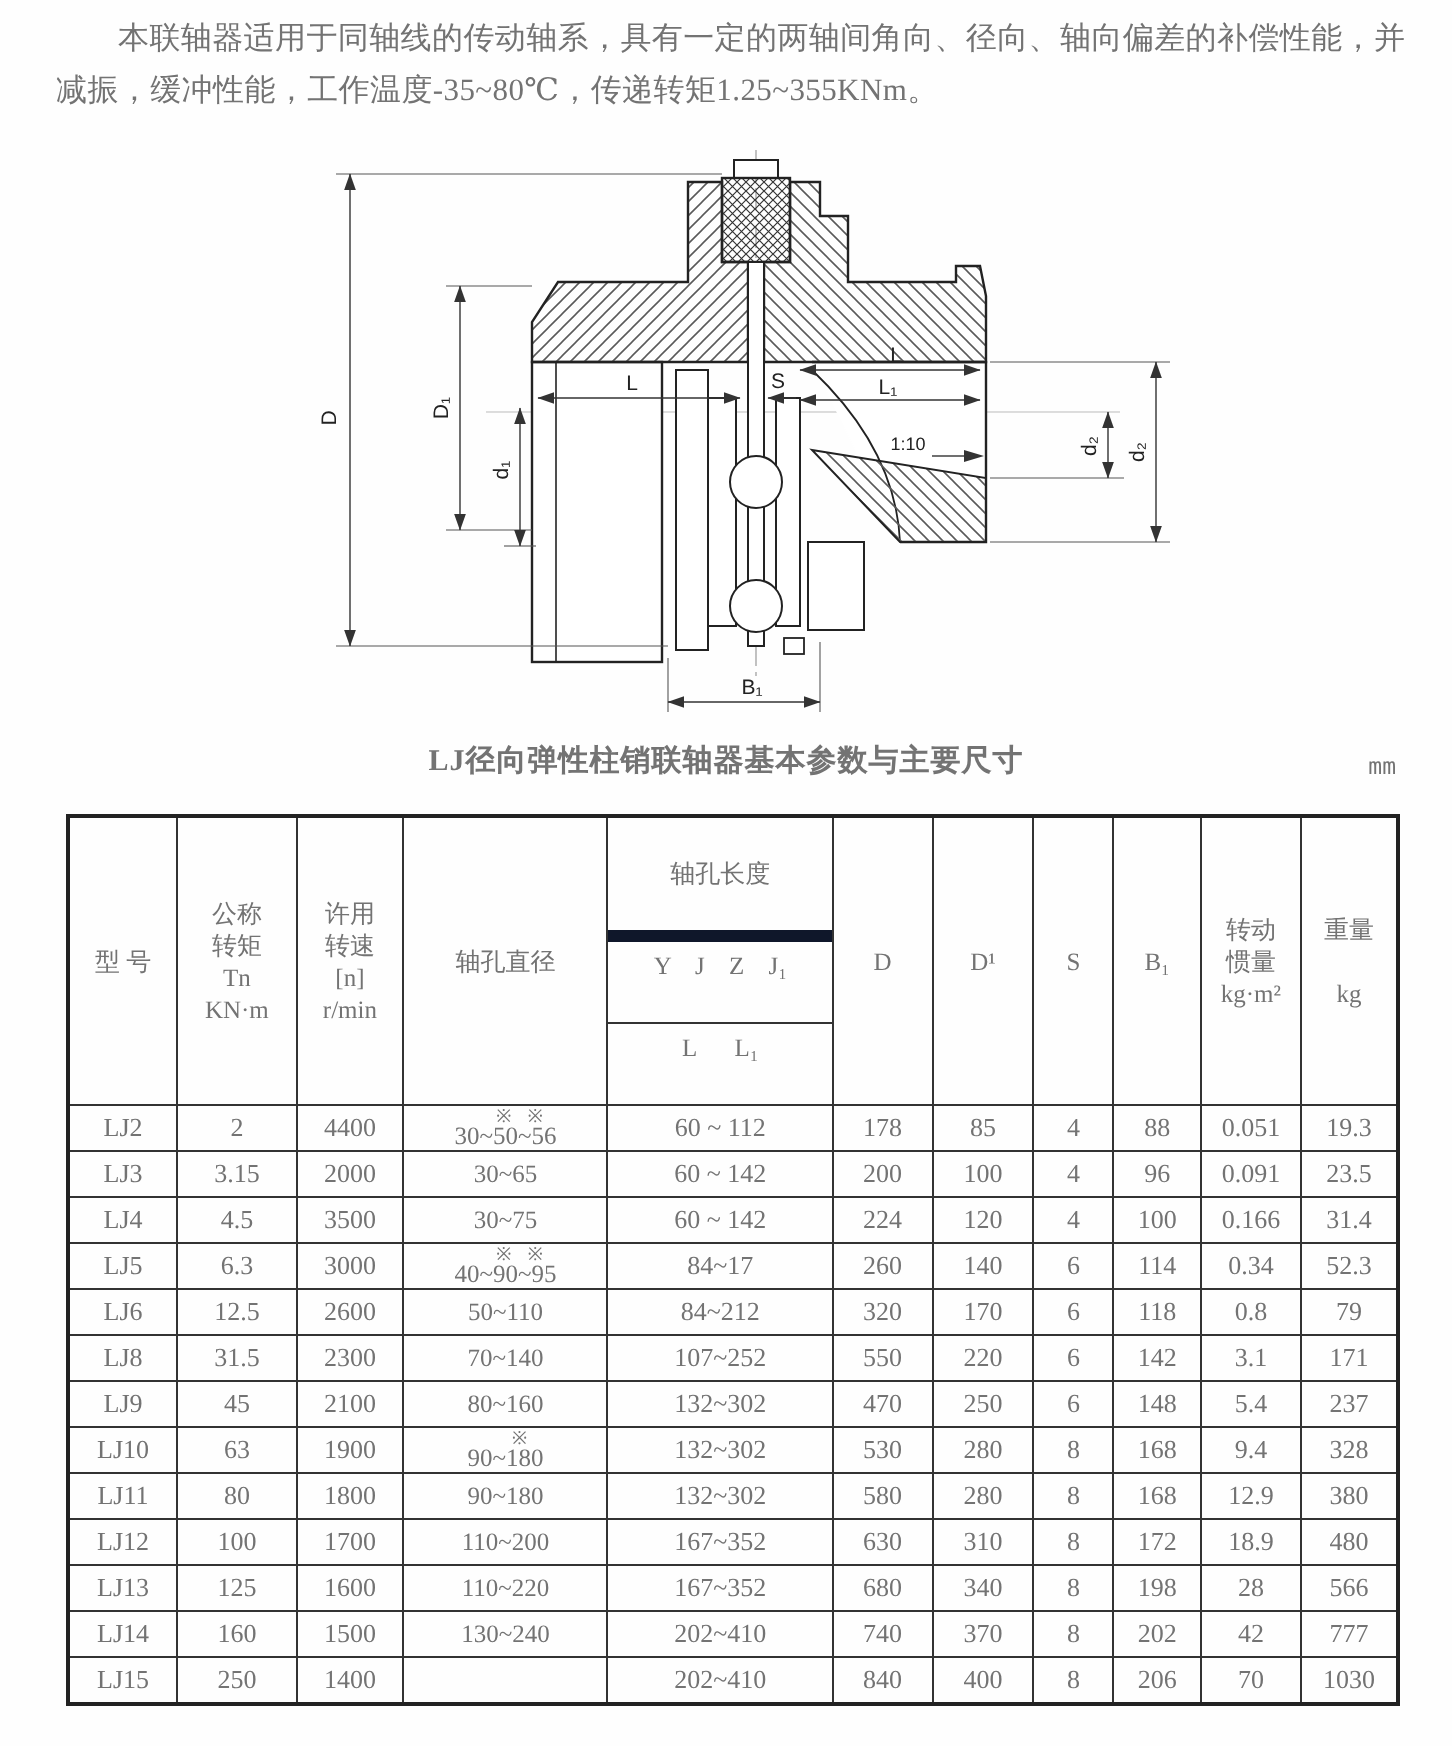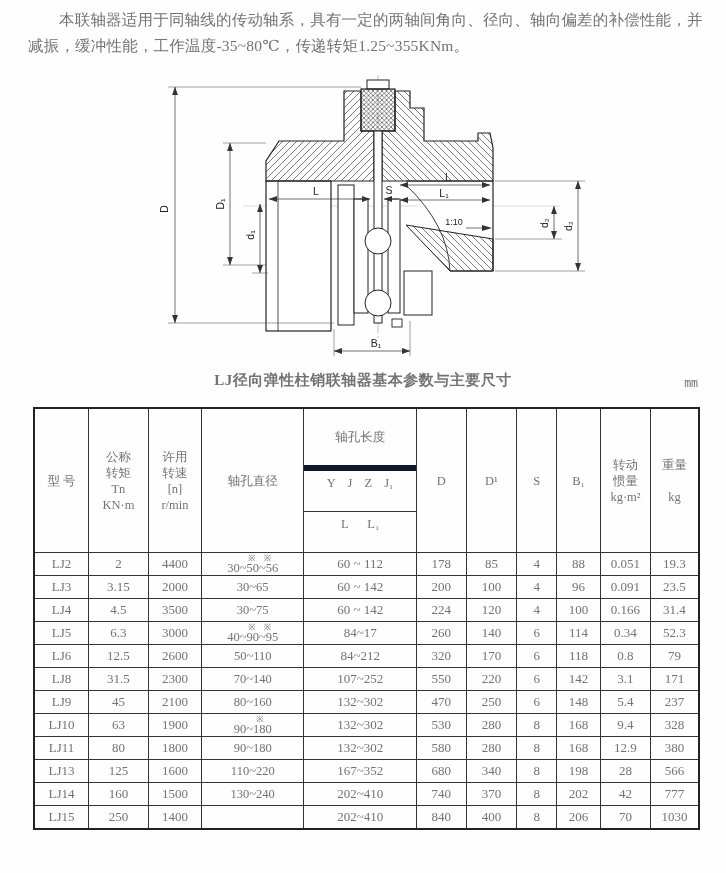--- a/index.html
+++ b/index.html
@@ -314,20 +314,35 @@
             </td>
             <td>132~302</td>
             <td>580</td>
             <td>280</td>
             <td>8</td>
             <td>168</td>
             <td>12.9</td>
             <td>380</td>
           </tr>
           <tr>
+            <td>LJ12</td>
+            <td>100</td>
+            <td>1700</td>
+            <td>
+              <div class="bore-val">110~200</div>
+            </td>
+            <td>167~352</td>
+            <td>630</td>
+            <td>310</td>
+            <td>8</td>
+            <td>172</td>
+            <td>18.9</td>
+            <td>480</td>
+          </tr>
+          <tr>
             <td>LJ13</td>
             <td>125</td>
             <td>1600</td>
             <td>
               <div class="bore-val">110~220</div>
             </td>
             <td>167~352</td>
             <td>680</td>
             <td>340</td>
             <td>8</td>

